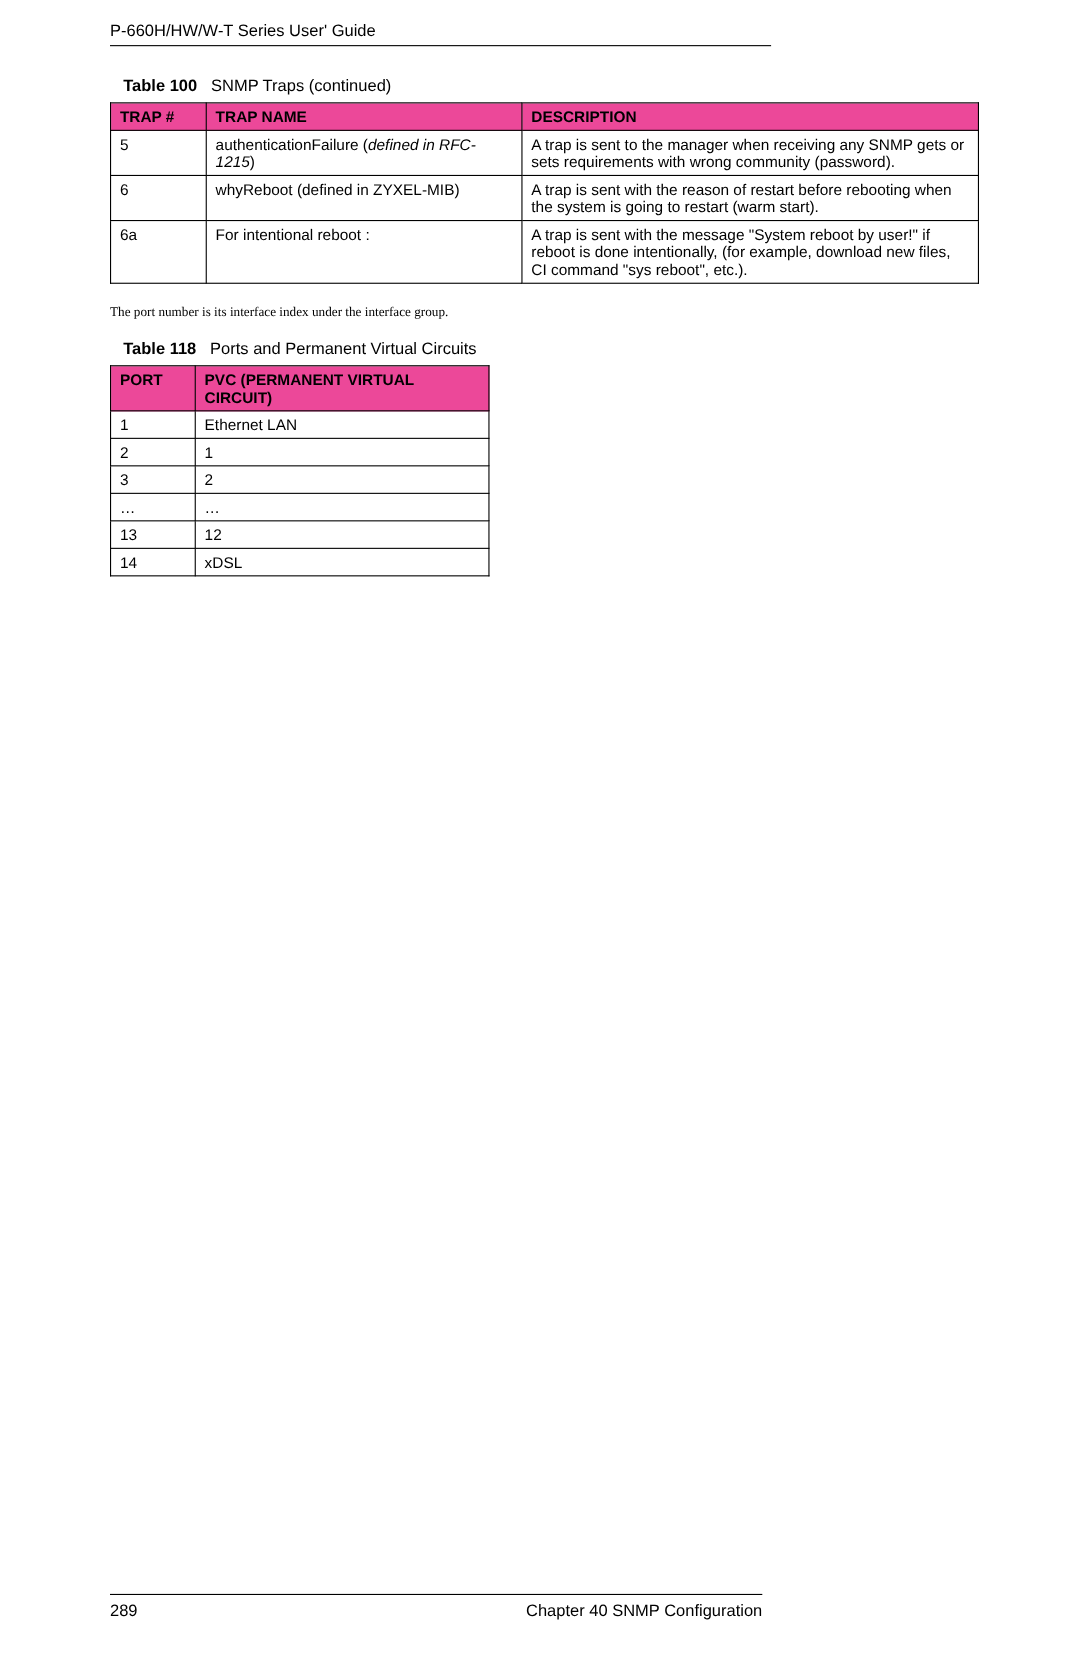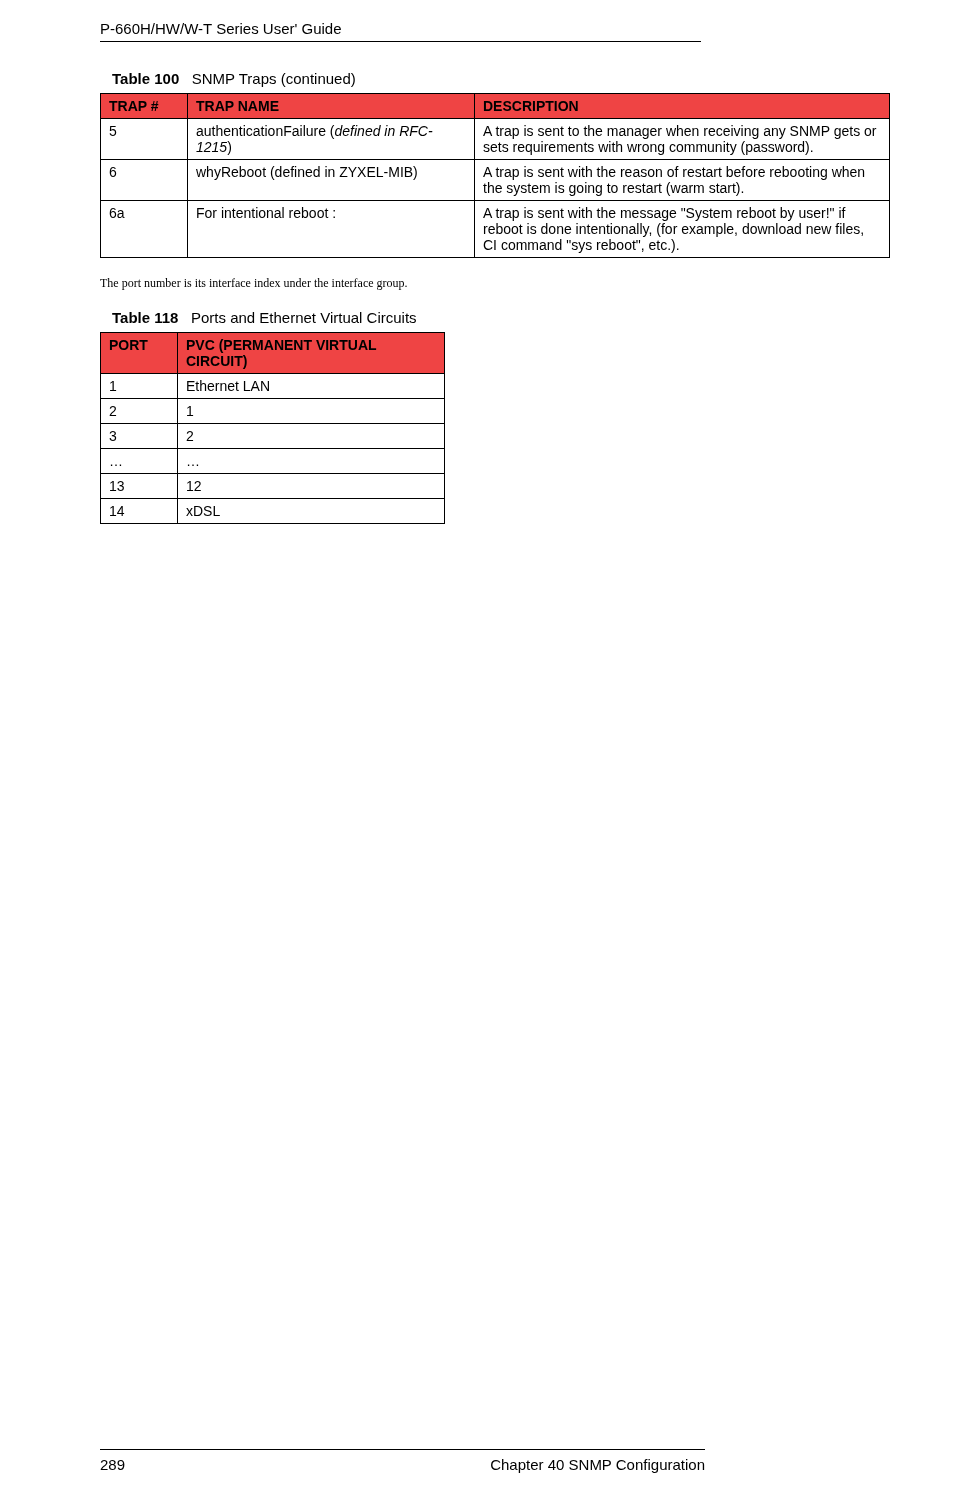--- a/index.html
+++ b/index.html
@@ -37,21 +37,21 @@
     margin-bottom: 18px;
   }
   th, td {
     border: 1px solid #000;
     padding: 4px 8px;
     font-size: 14px;
     vertical-align: top;
     text-align: left;
   }
   th {
-    background: #ef4444;
+    background: #ec4899;
     font-weight: bold;
     color: #000;
   }
   .t100 {
     width: 790px;
   }
   .t100 .c1 { width: 70px; }
   .t100 .c2 { width: 270px; }
   .t100 .c3 { }
   .body-text {
@@ -59,21 +59,21 @@
     font-size: 12px;
     margin: 14px 0 18px 0;
   }
   .t101 {
     width: 345px;
   }
   .t101 .c1 { width: 60px; margin-left: 18px; }
   .footer {
     position: absolute;
     left: 100px;
-    right: 78px;
+    right: 90px;
     bottom: 30px;
   }
   .footer .hr {
     margin: 0 0 6px 0;
   }
   .footer-row {
     display: flex;
     justify-content: space-between;
     font-size: 15px;
   }
@@ -118,21 +118,21 @@
         <td class="c2">For intentional reboot :</td>
         <td class="c3">A trap is sent with the message "System reboot by user!" if reboot is done intentionally, (for example, download new files, CI command "sys reboot", etc.).</td>
       </tr>
     </tbody>
   </table>
 
   <p class="body-text">The port number is its interface index under the interface group.</p>
 
   <p class="table-caption">
     <b>Table 118</b>&nbsp;&nbsp;
-    <span>Ports and Ethernet Virtual Circuits</span>
+    <span>Ports and Permanent Virtual Circuits</span>
   </p>
 
   <table class="t101">
     <thead>
       <tr>
         <th class="c1">PORT</th>
         <th>PVC (PERMANENT VIRTUAL CIRCUIT)</th>
       </tr>
     </thead>
     <tbody>

